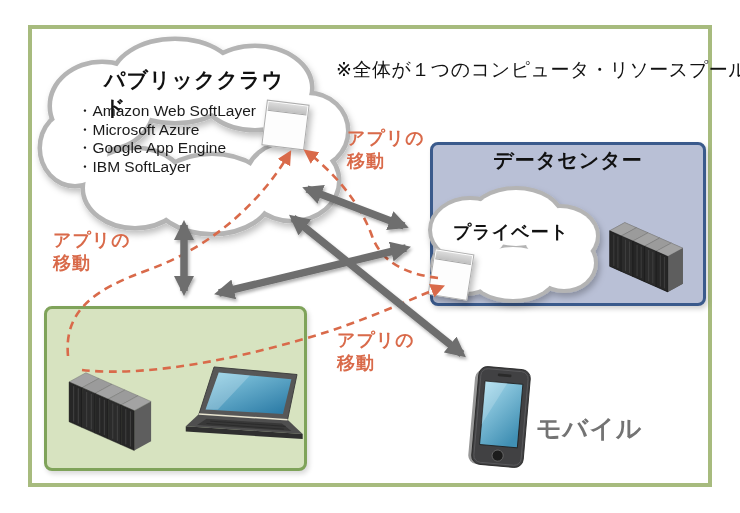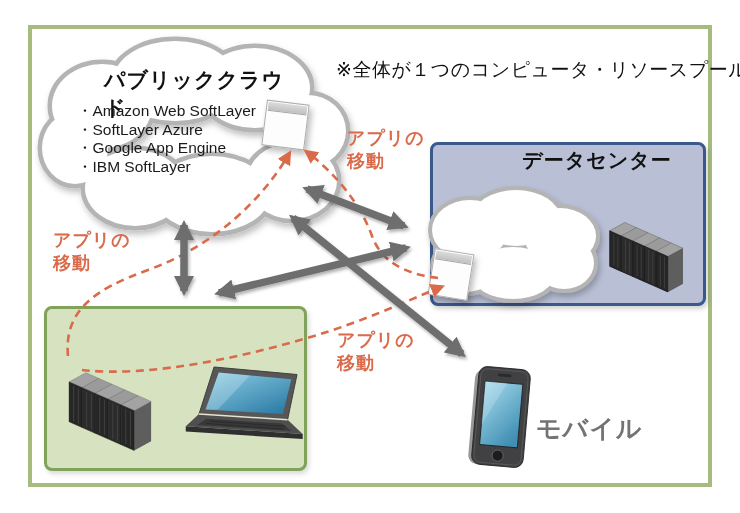--- a/index.html
+++ b/index.html
@@ -7,21 +7,21 @@
   .stage{position:relative;width:740px;height:513px;background:#fff;overflow:hidden;}
   .frame{position:absolute;left:28px;top:25px;width:684px;height:462px;
          border:4px solid #a7bb7e;box-sizing:border-box;background:#fff;}
   .note{position:absolute;left:336px;top:57px;font-size:19px;color:#111;
         white-space:nowrap;letter-spacing:.5px;z-index:6;}
   
   .dc-box{position:absolute;left:430px;top:142px;width:276px;height:164px;
           background:#b9c0d6;border:3px solid #3a5a8c;border-radius:8px;
           box-sizing:border-box;z-index:2;box-shadow:2px 3px 5px rgba(0,0,0,.18);}
   .dc-title{position:absolute;left:430px;top:147px;width:276px;text-align:center;
-            font-size:20px;font-weight:bold;color:#111;z-index:6;letter-spacing:1px;margin-left:29px;}
+            font-size:20px;font-weight:bold;color:#111;z-index:6;letter-spacing:1px;}
   .op-box{position:absolute;left:44px;top:306px;width:263px;height:165px;
           background:#d7e3c0;border:3px solid #7fa35a;border-radius:8px;
           box-sizing:border-box;z-index:2;box-shadow:2px 3px 5px rgba(0,0,0,.15);}
   .op-title{position:absolute;left:44px;top:313px;width:263px;text-align:center;
             font-size:20px;font-weight:bold;color:#111;z-index:6;letter-spacing:1px;}
   
   .pub-cloud{position:absolute;left:40px;top:36px;width:310px;height:200px;
              overflow:visible;z-index:3;}
   .pri-cloud{position:absolute;left:428px;top:190px;width:175px;height:115px;
              overflow:visible;z-index:3;}
@@ -137,21 +137,21 @@
         <ellipse cx="252" cy="145" rx="45" ry="38"></ellipse>
           <ellipse cx="172" cy="158" rx="58" ry="38"></ellipse>
         <ellipse cx="95" cy="152" rx="50" ry="38"></ellipse>
           <ellipse cx="35" cy="112" rx="33" ry="36"></ellipse>
       </g>
     </g>
   </svg>
   <div class="pub-title">パブリッククラウド</div>
   <div class="providers">
     <div>・Amazon Web SoftLayer</div>
-    <div>・SoftLayer Azure</div>
+    <div>・Microsoft Azure</div>
     <div>・Google App Engine</div>
     <div>・IBM SoftLayer</div>
   </div>
 
   <svg class="pri-cloud">
     <g filter="url(#cloudShadow)">
       <g fill="#ffffff" stroke="#b4b4b4" stroke-width="8">
         <ellipse cx="42" cy="40" rx="38" ry="30"></ellipse>
           <ellipse cx="88" cy="28" rx="44" ry="28"></ellipse>
         <ellipse cx="132" cy="46" rx="36" ry="28"></ellipse>
@@ -163,20 +163,21 @@
         <ellipse cx="42" cy="40" rx="38" ry="30"></ellipse>
           <ellipse cx="88" cy="28" rx="44" ry="28"></ellipse>
         <ellipse cx="132" cy="46" rx="36" ry="28"></ellipse>
           <ellipse cx="136" cy="73" rx="30" ry="26"></ellipse>
         <ellipse cx="85" cy="83" rx="42" ry="26"></ellipse>
           <ellipse cx="38" cy="76" rx="32" ry="26"></ellipse>
       </g>
     </g>
   </svg>
   <div class="pri-text">
+    <div>プライベート</div>
   </div>
 
   <svg class="icon" style="left:597px;top:213px" width="102" height="82">
     <use href="#sym-rack" width="102" height="82" preserveAspectRatio="none" x="0" y="0" xlink:href="#sym-rack"></use>
     <use href="#sym-rack" width="102" height="82"></use>
   </svg>
   <svg class="icon" style="left:60px;top:362px" width="104" height="92">
     <use href="#sym-rack" width="104" height="92"></use>
   </svg>
   <svg class="icon" style="left:182px;top:365px" width="132" height="85">

